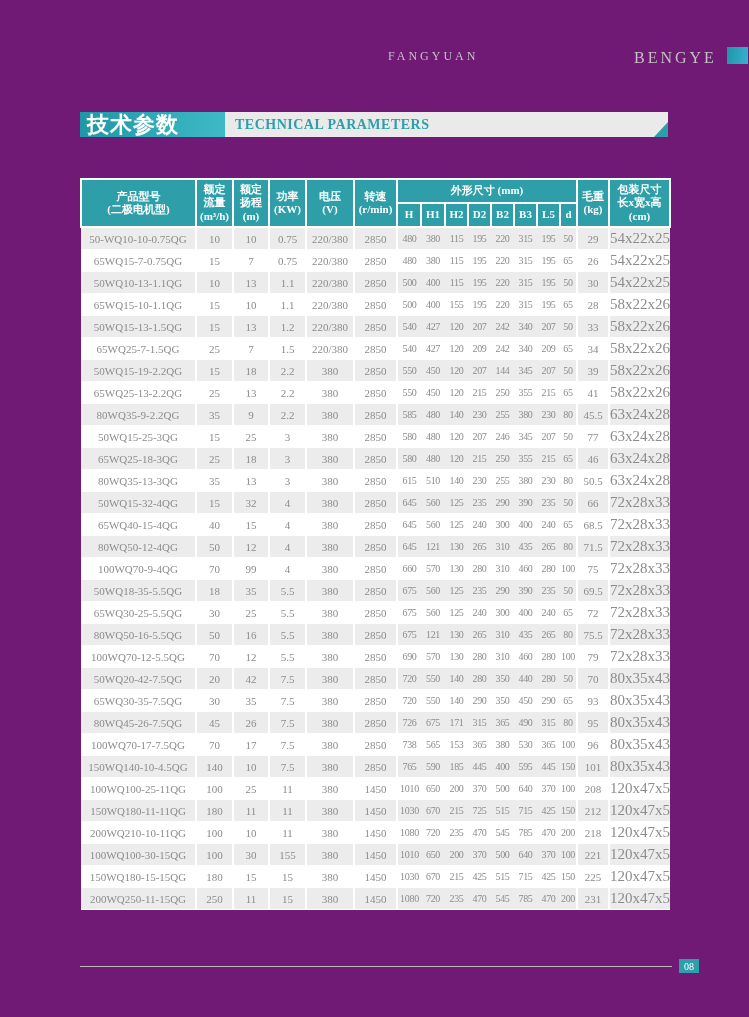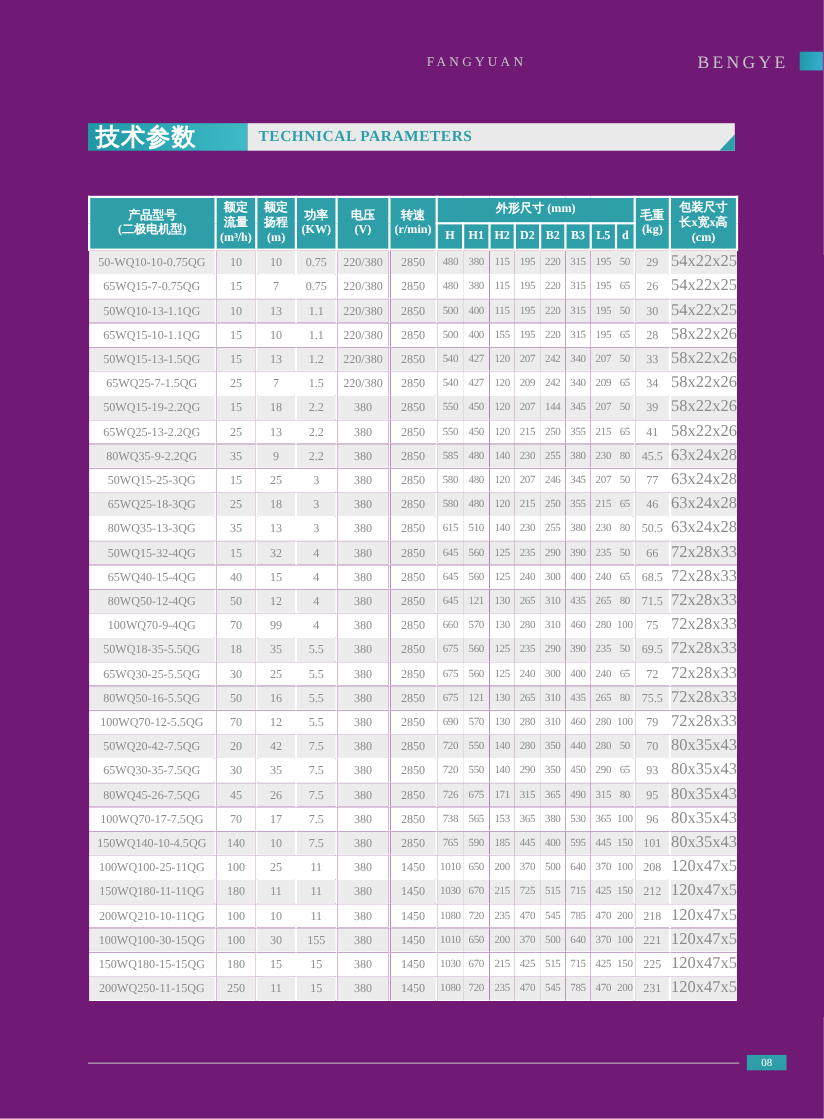--- a/index.html
+++ b/index.html
@@ -29,21 +29,21 @@
   thead tr:last-child{height:24px;}
   td{color:#8c8c8c;font-size:11px;text-align:center;vertical-align:middle;height:21px;
     padding:0;border-bottom:1px solid #fff;overflow:hidden;white-space:nowrap;}
   tbody tr:nth-child(odd) td{background:#ececec;}
   tbody tr:nth-child(even) td{background:#ffffff;}
   td.sep{border-right:2px solid #fff;}
   td.c-dim{font-size:10px;letter-spacing:-0.3px;}
   td.c-pack{font-size:15px;}
   
   .footer-line{position:absolute;top:966px;left:80px;width:592px;height:1px;background:#b9b9b9;}
-  .page-badge{position:absolute;top:959px;left:679px;width:36px;height:14px;background:#2e9fa9;
+  .page-badge{position:absolute;top:959px;left:679px;width:20px;height:14px;background:#2e9fa9;
     color:#fff;font-size:10px;display:flex;align-items:center;justify-content:center;}
 </style>
 </head>
 <body>
 
 <div class="page">
 
   <span class="brand-left">FANGYUAN</span>
   <span class="brand-right">BENGYE</span>
   <div class="corner-square"></div>

